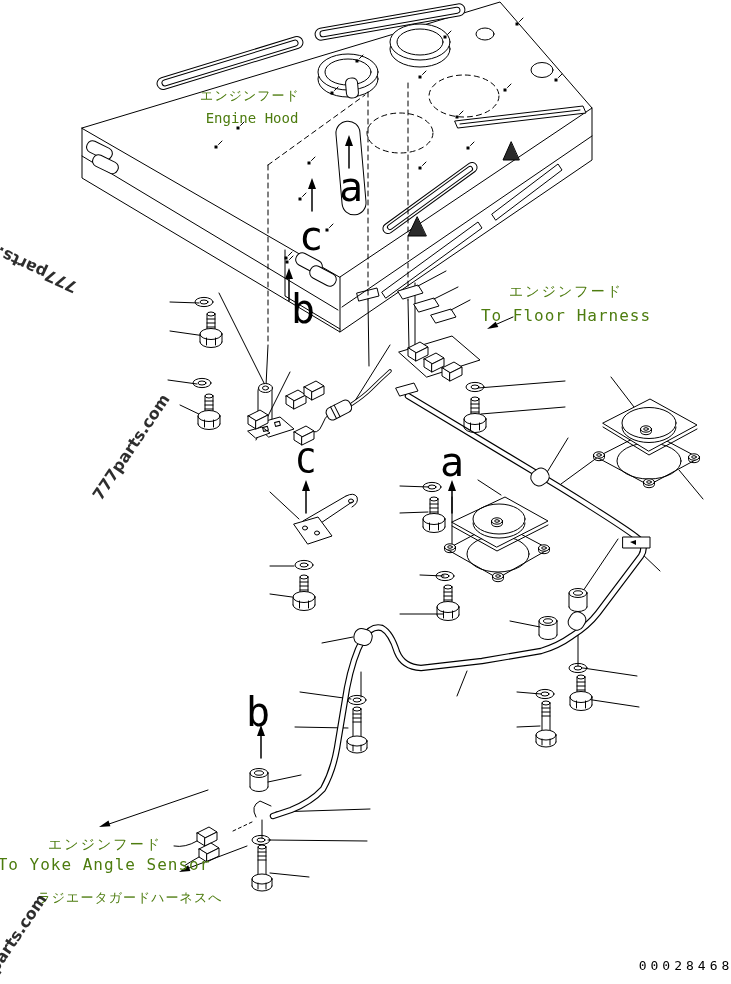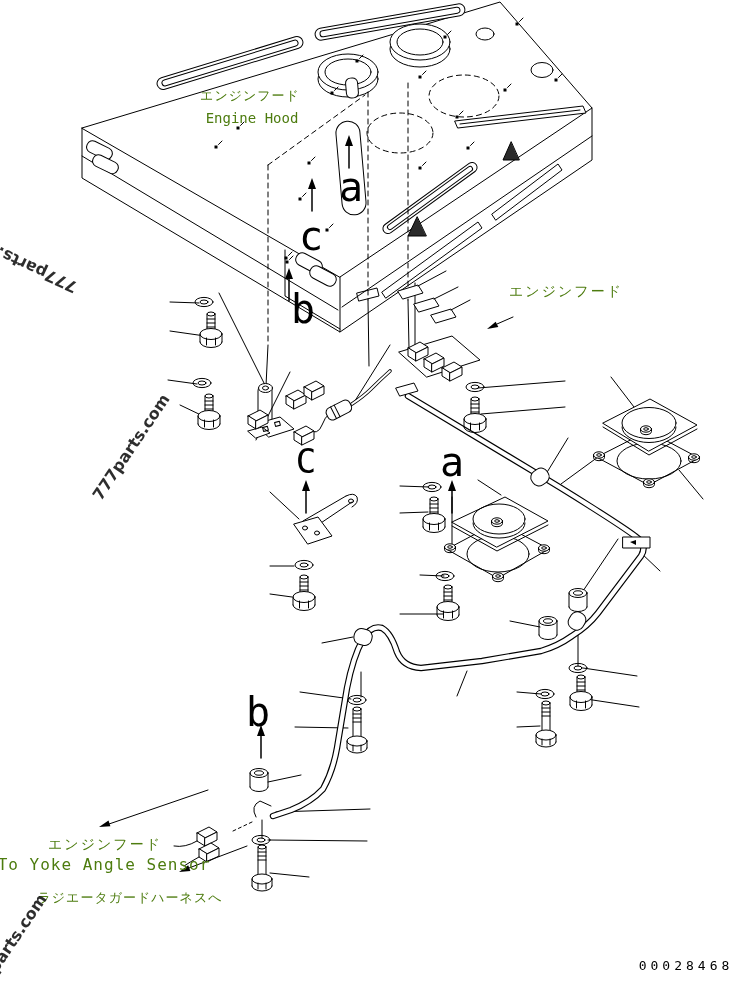--- a/index.html
+++ b/index.html
@@ -359,20 +359,21 @@
       <line x1="189" y1="868" x2="247" y2="846"></line>
       <polygon points="179,872 190.4,870.9 188.2,865.3" fill="#000" stroke="none"></polygon>
     </g>
   </g>
 </svg>
 
 <div class="lbl jp-sm" style="left:250px;top:96px">エンジンフード</div>
 <div class="lbl en-sm" style="left:252px;top:118px">Engine Hood</div>
 
 <div class="lbl jp" style="left:566px;top:292px">エンジンフード</div>
+<div class="lbl en" style="left:566px;top:315px">To Floor Harness</div>
 
 <div class="lbl jp" style="left:105px;top:845px">エンジンフード</div>
 <div class="lbl en" style="left:104px;top:864px">To Yoke Angle Sensor</div>
 
 <div class="lbl jp-sm" style="left:130px;top:898px">ラジエータガードハーネスへ</div>
 
 <div class="marker" style="left:351px;top:187px">a</div>
 <div class="marker" style="left:311px;top:236px">c</div>
 <div class="marker" style="left:303px;top:309px">b</div>
 <div class="marker cap" style="left:306px;top:461px">C</div>

